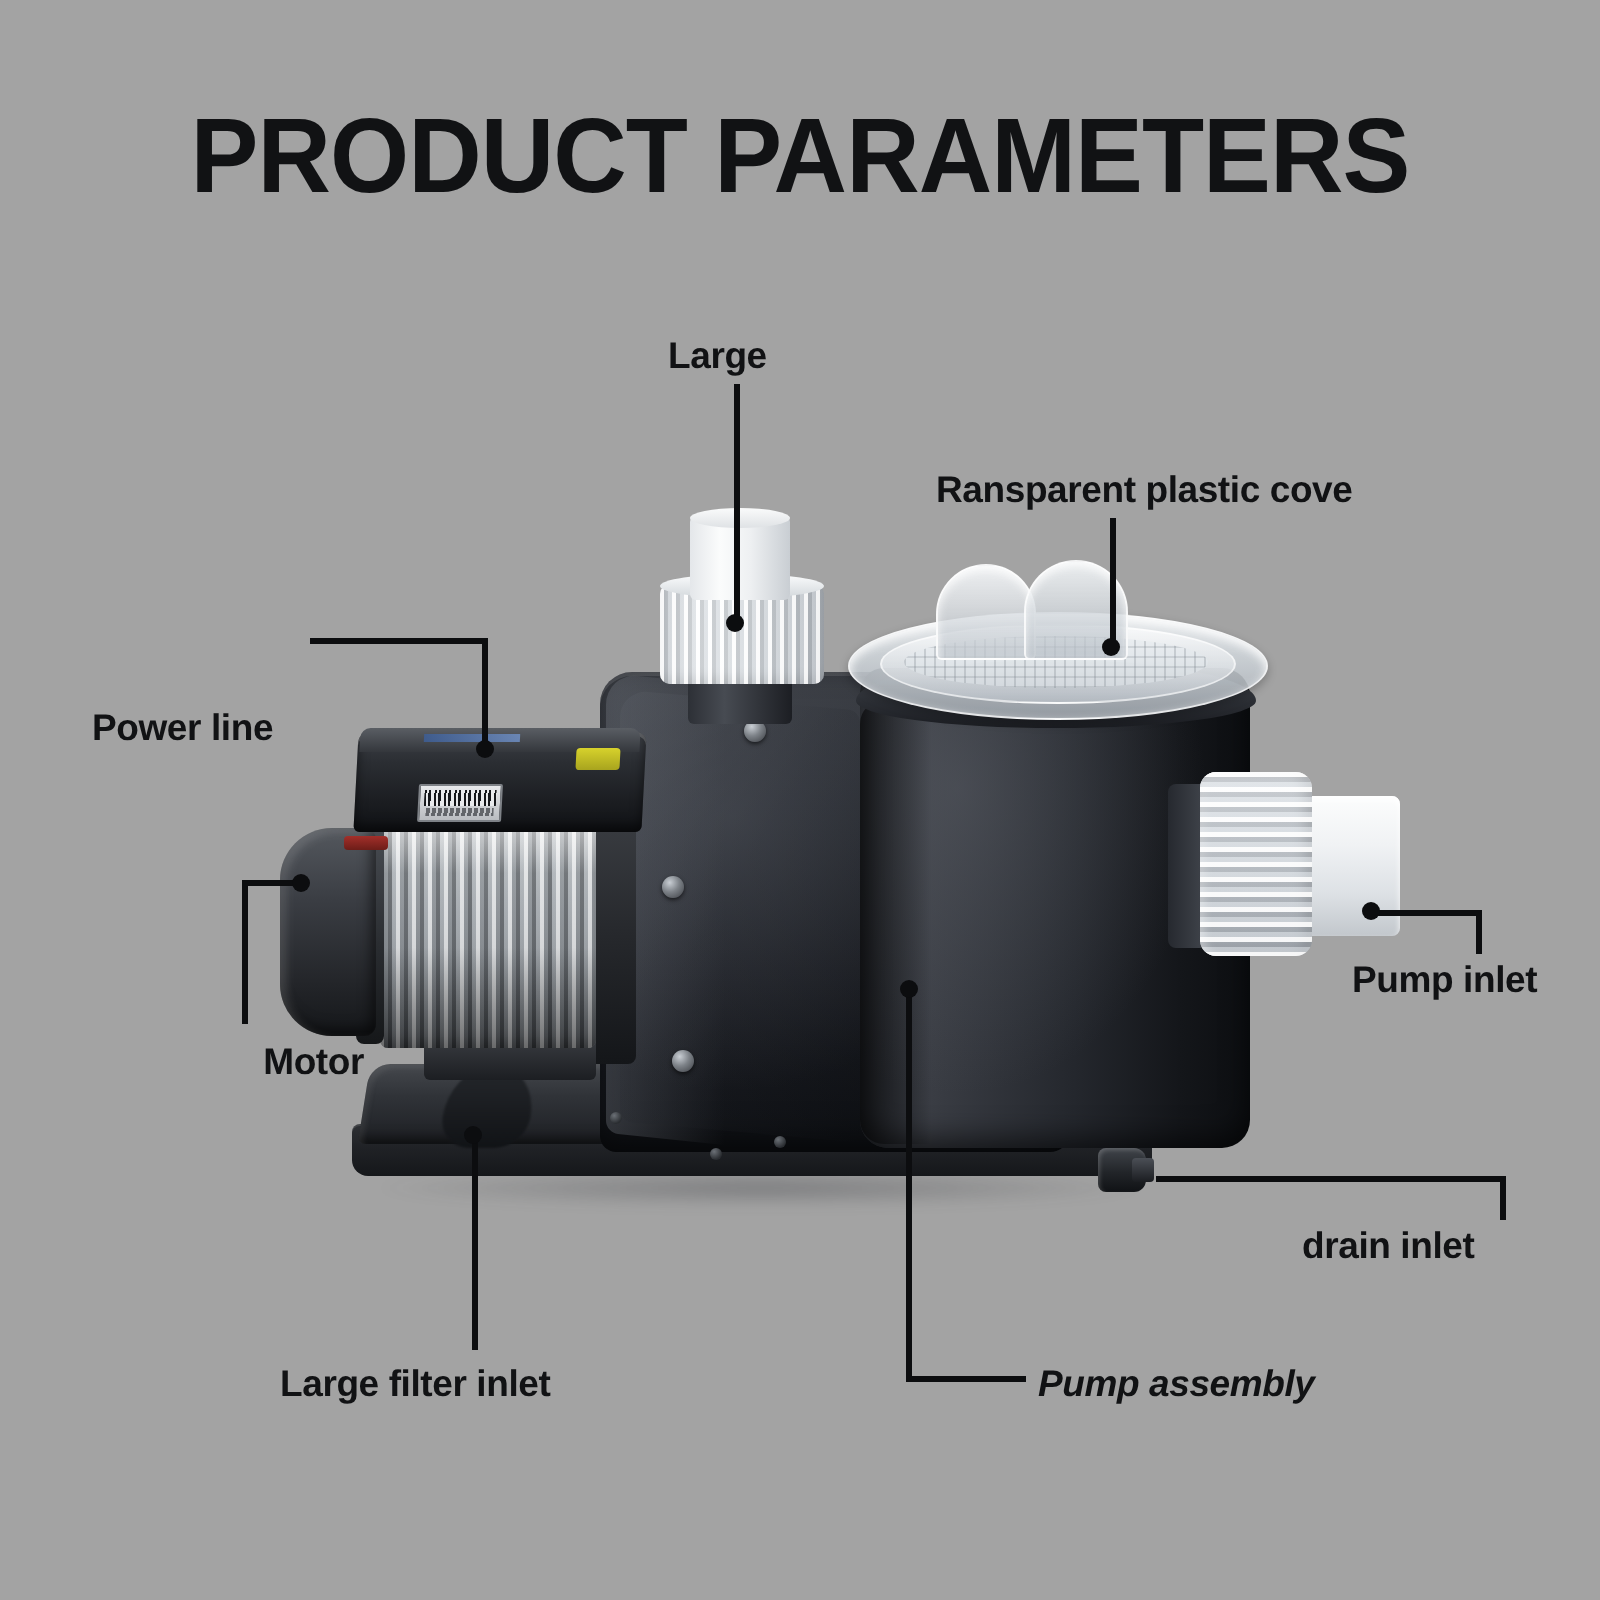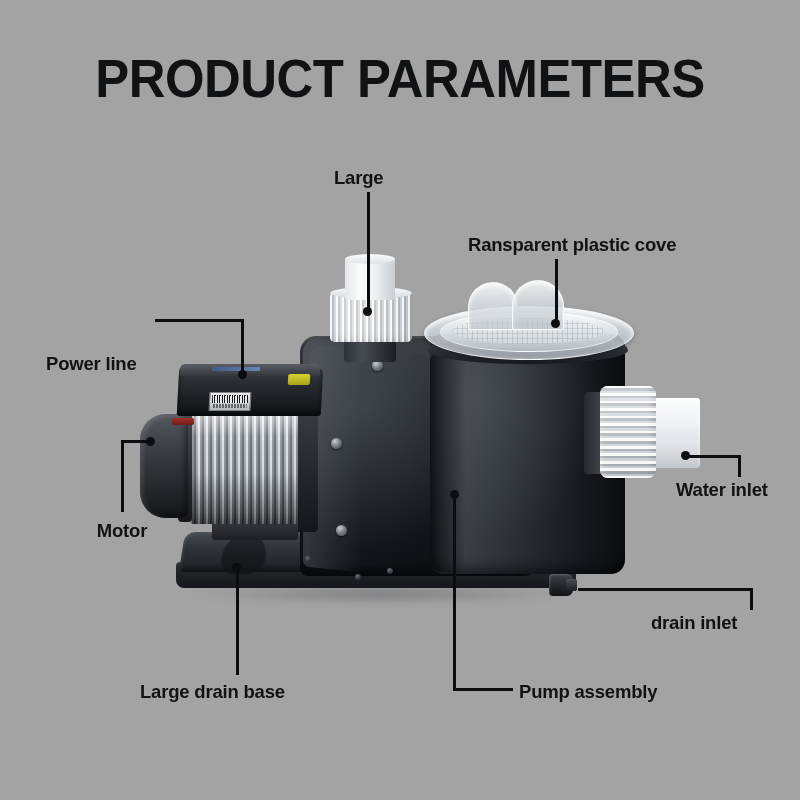--- a/index.html
+++ b/index.html
@@ -410,38 +410,38 @@
 
   <div class="lbl" style="left:468px;top:234px;">Ransparent plastic cove</div>
   <div class="leader v" style="left:555px;top:259px;height:66px;"></div>
   <div class="dot" style="left:551px;top:319px;"></div>
 
   <div class="lbl" style="left:46px;top:310px;margin-top:43px;">Power line</div>
   <div class="leader h" style="left:155px;top:319px;width:89px;"></div>
   <div class="leader v" style="left:241px;top:319px;height:56px;"></div>
   <div class="dot" style="left:238px;top:370px;"></div>
 
-  <div class="lbl two-line" style="left:62px;top:520px;width:120px;">
+  <div class="lbl two-line" style="left:62px;top:520px;width:120px;text-align:right;">
     <div>Motor</div>
   </div>
   <div class="leader h" style="left:121px;top:440px;width:29px;"></div>
   <div class="leader v" style="left:121px;top:440px;height:72px;"></div>
   <div class="dot" style="left:146px;top:437px;"></div>
 
-  <div class="lbl" style="left:676px;top:479px;">Water inlet</div>
+  <div class="lbl" style="left:676px;top:479px;">Pump inlet</div>
   <div class="leader h" style="left:687px;top:455px;width:54px;"></div>
   <div class="leader v" style="left:738px;top:455px;height:22px;"></div>
   <div class="dot" style="left:681px;top:451px;"></div>
 
   <div class="lbl" style="left:651px;top:612px;">drain inlet</div>
   <div class="leader h" style="left:578px;top:588px;width:175px;"></div>
   <div class="leader v" style="left:750px;top:588px;height:22px;"></div>
 
-  <div class="lbl" style="left:140px;top:681px;">Large drain base</div>
+  <div class="lbl" style="left:140px;top:681px;">Large filter inlet</div>
   <div class="leader v" style="left:236px;top:570px;height:105px;"></div>
   <div class="dot" style="left:232px;top:563px;"></div>
 
-  <div class="lbl" style="left:519px;top:681px;">Pump assembly</div>
+  <div class="lbl" style="left:519px;top:681px;font-style:italic;">Pump assembly</div>
   <div class="leader v" style="left:453px;top:495px;height:195px;"></div>
   <div class="leader h" style="left:453px;top:688px;width:60px;"></div>
   <div class="dot" style="left:450px;top:490px;"></div>
 
 </div>
 
 </body></html>

